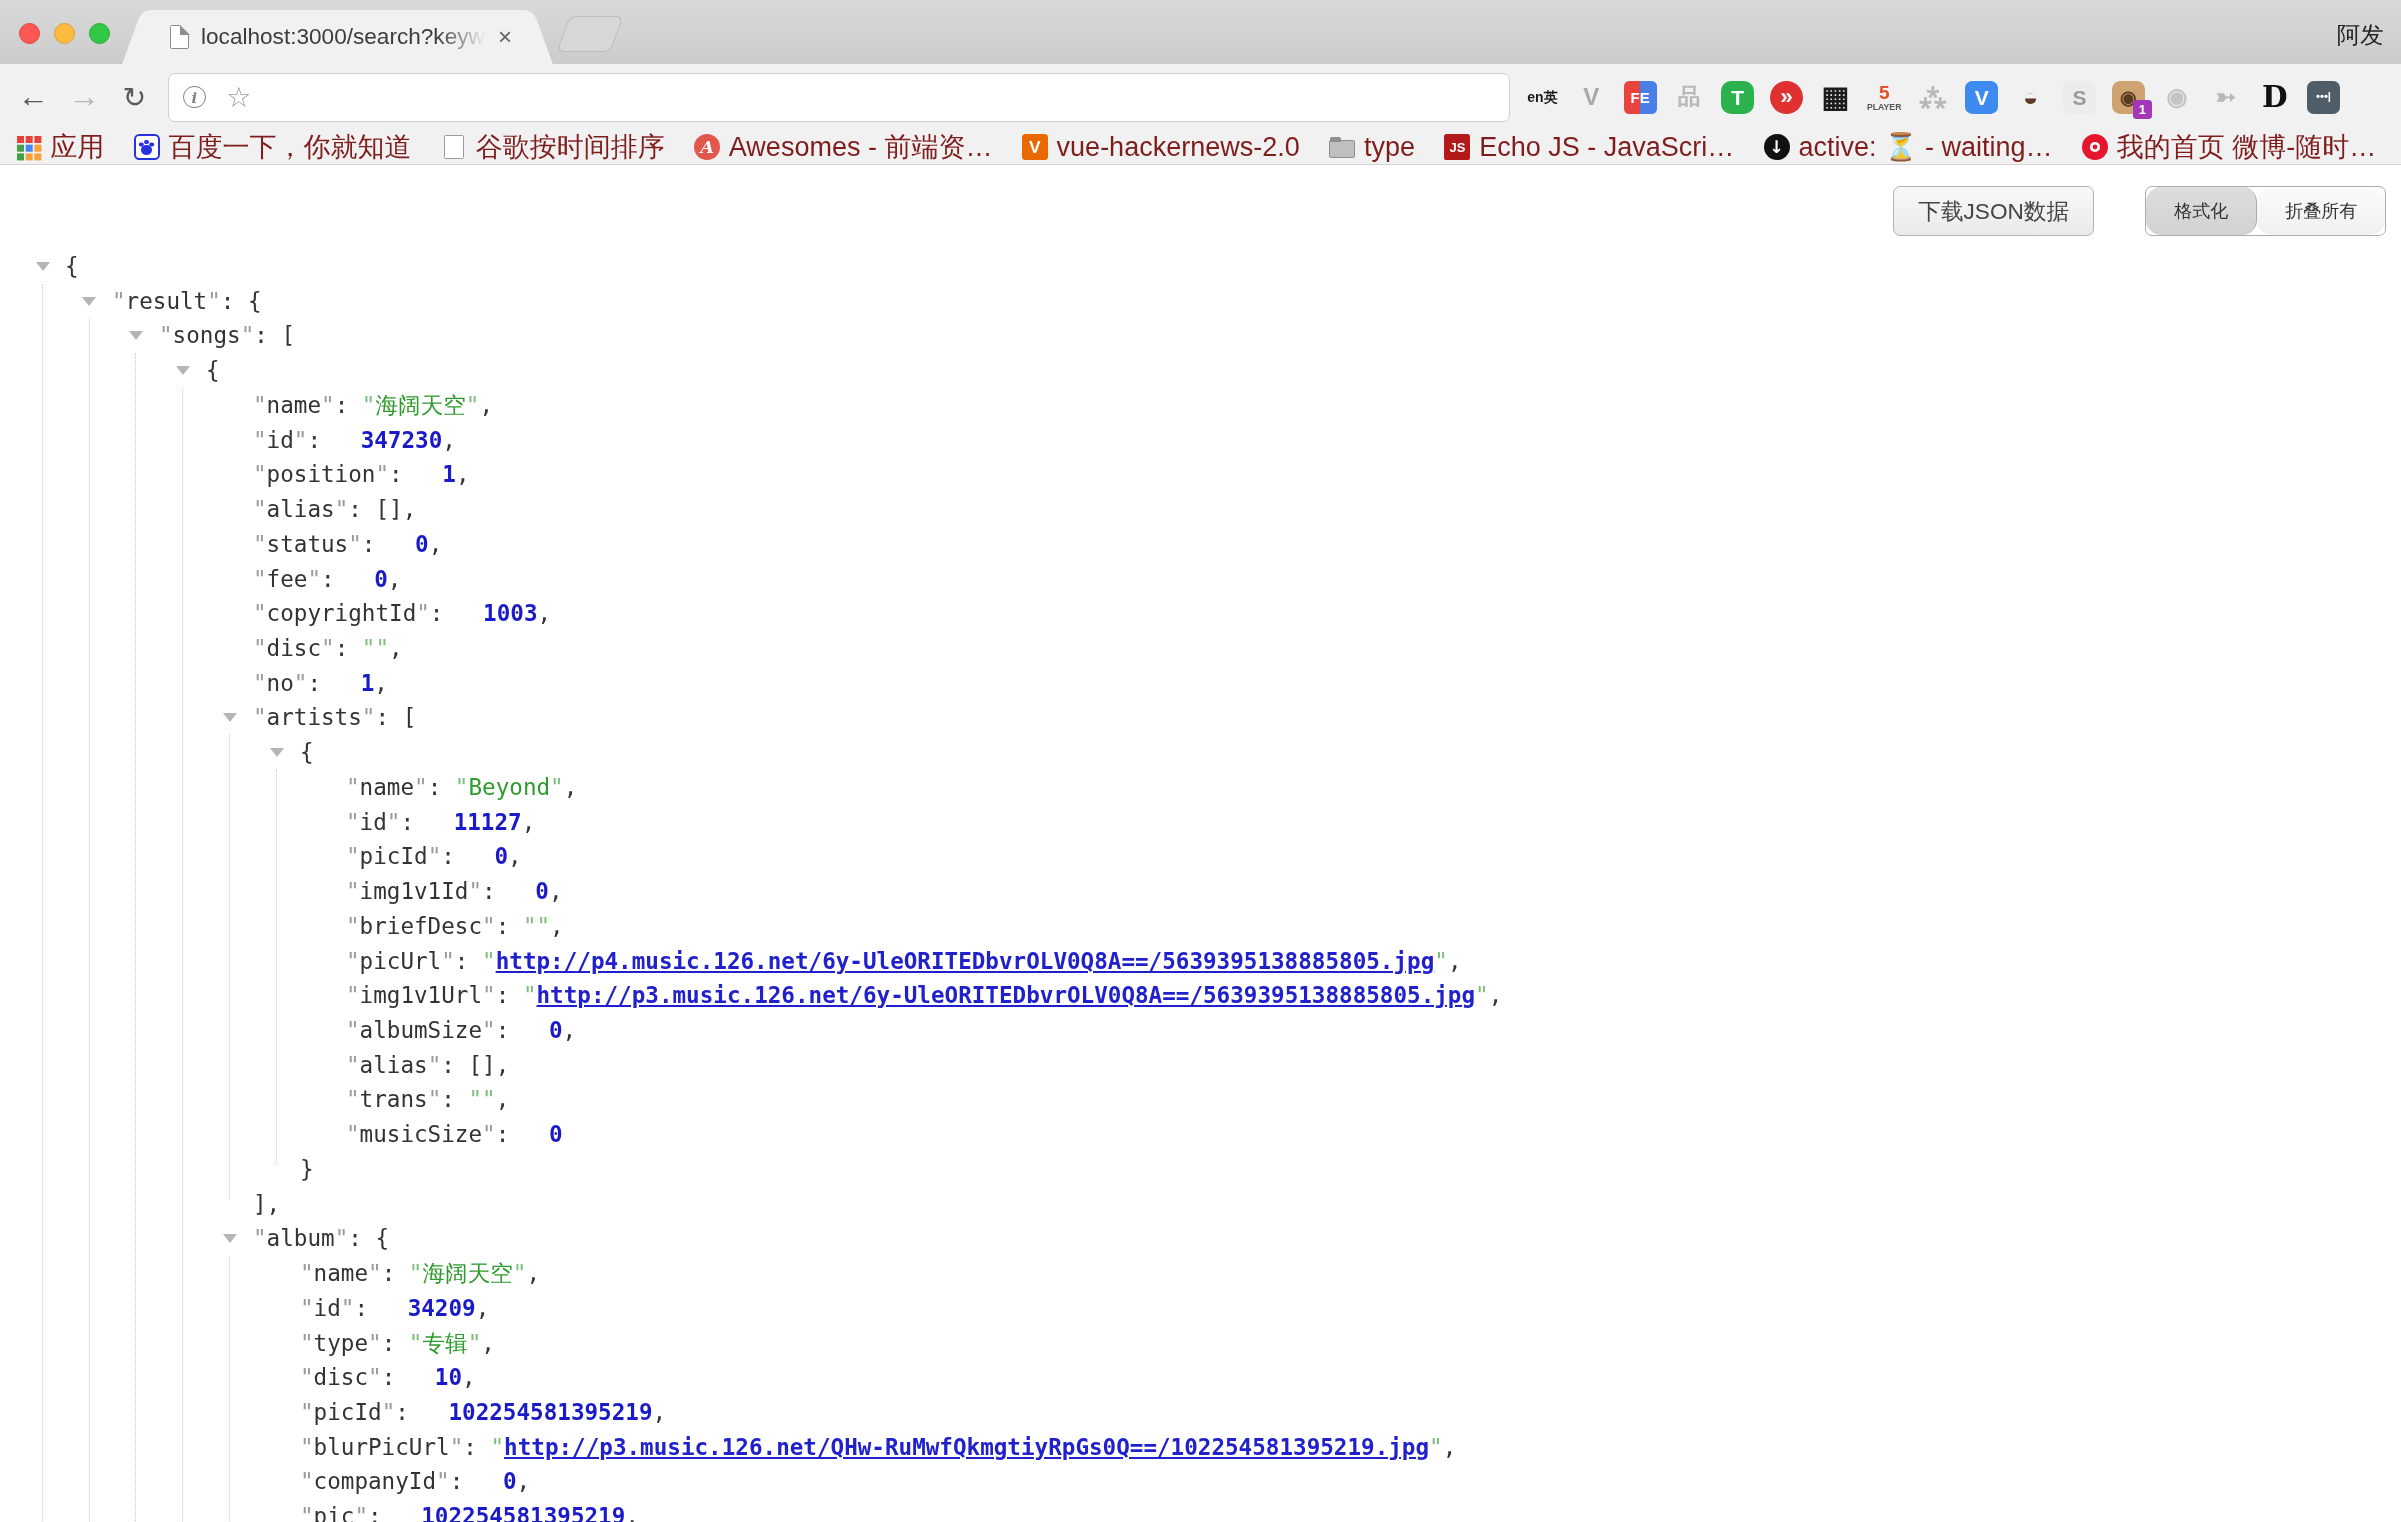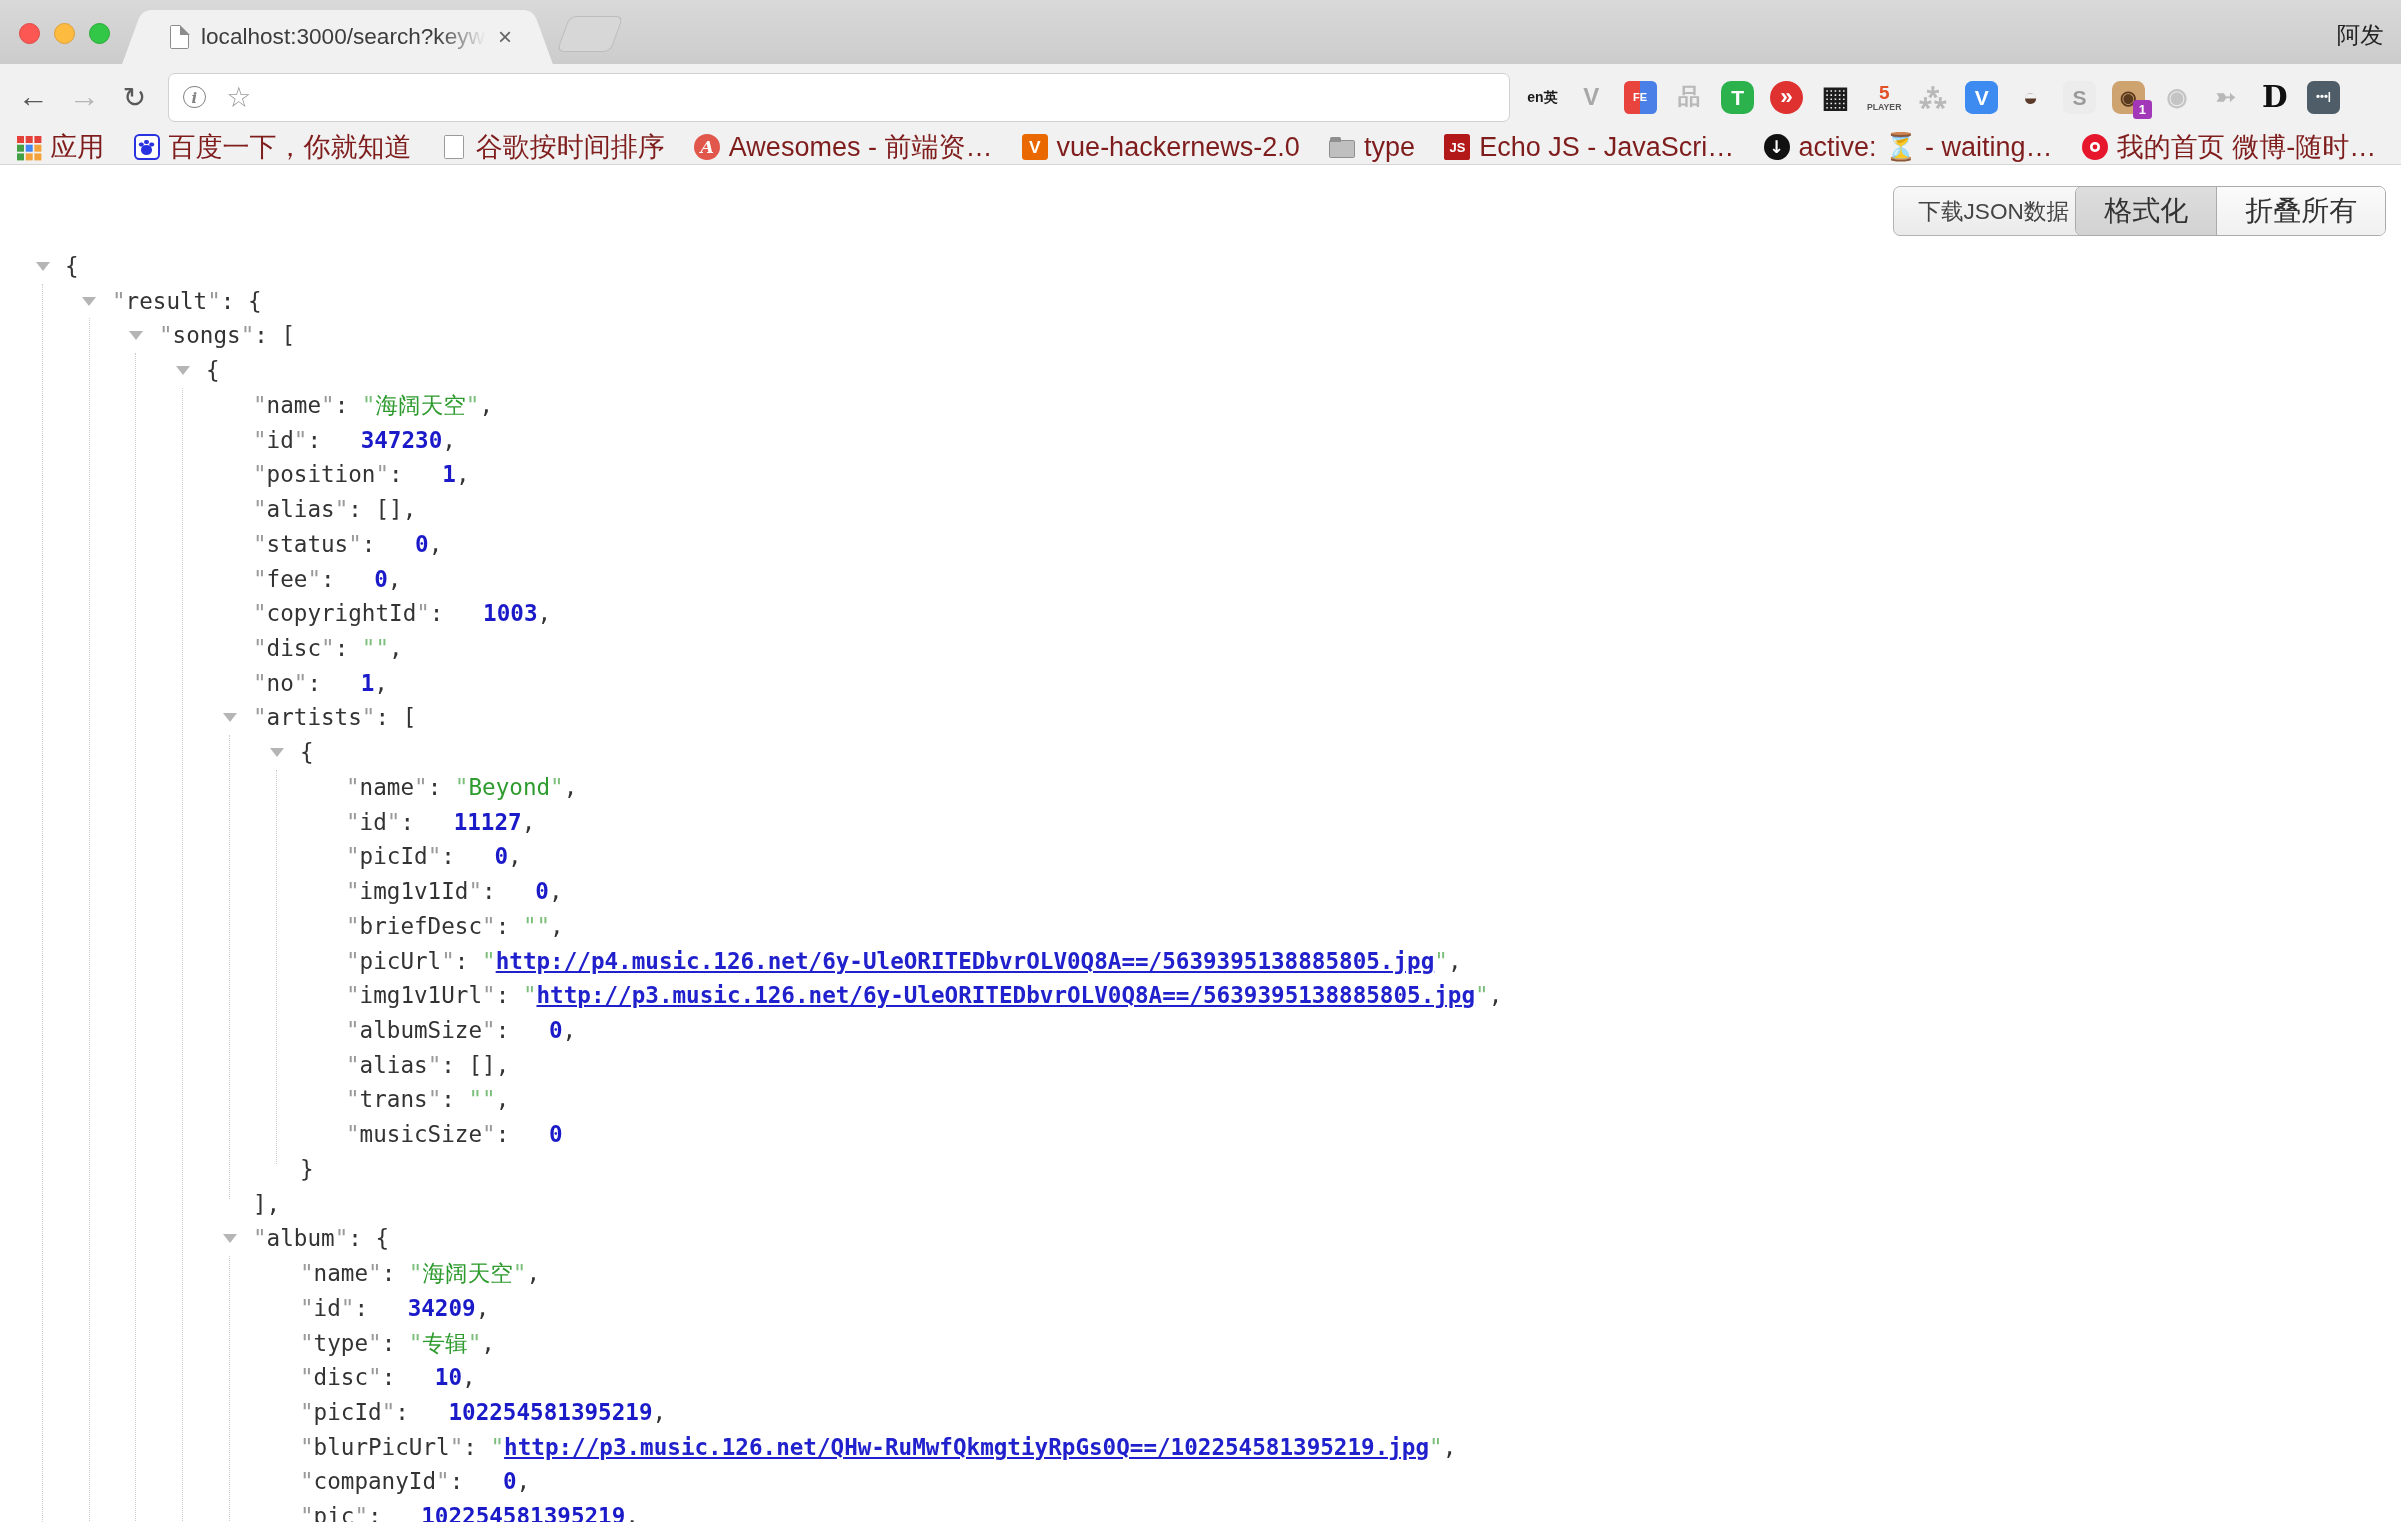--- a/index.html
+++ b/index.html
@@ -101,21 +101,21 @@
   .weibo-icon::before { content:""; width:10.4px; height:10.4px; background:#fff; border-radius:50%;
         box-shadow:inset 0 0 0 2.6px #fff, inset 0 0 0 5.2px #e6162d; }
 
   
   .content { position:absolute; top:167px; left:0; right:0; bottom:0; background:#fff; }
   .btn-download { position:absolute; top:19px; right:307px; height:50px; padding:0 24px;
         border:1.7px solid #b3b3b3; border-radius:7px; background:linear-gradient(#f8f8f8,#eaeaea);
         font-size:22.6px; color:#444; display:inline-flex; align-items:center; cursor:pointer; }
   .seg { position:absolute; top:19px; right:14.8px; height:50px; border:1.7px solid #ababab; border-radius:7px;
         overflow:hidden; display:flex; }
-  .sb { padding:0 28px; display:flex; align-items:center; font-size:28px; color:#333; cursor:pointer; }
+  .sb { padding:0 28px; display:flex; align-items:center; font-size:18px; color:#333; cursor:pointer;border-radius:15px; }
   .sb.active { background:linear-gradient(#dddddd,#d2d2d2); border-right:1.7px solid #ababab; }
   .sb.plain  { background:linear-gradient(#fbfbfb,#f0f0f0);font-family:Liberation Serif, serif; }
 
   #json-tree { position:absolute; top:82px; left:0; right:0; bottom:0; overflow:hidden;
         font-family:"DejaVu Sans Mono","DejaVu Sans",monospace; font-size:22.6px; color:#333; }
   .jline { position:absolute; left:0; right:0; height:35px; line-height:35px; white-space:nowrap; }
   .tri { position:absolute; top:13px; width:0; height:0; border-left:7px solid transparent;
         border-right:7px solid transparent; border-top:9.6px solid #b5b5b5; cursor:pointer; }
   .guide { position:absolute; width:0; border-left:1.7px dotted #cccccc; }
   .q  { color:var(--quote-gray,#999); }
@@ -157,21 +157,21 @@
       <span class="star-icon">☆</span>
     </div>
     <div class="extensions">
         <span class="ext">
           <span style="color: rgb(26, 26, 26); font-size: 14px;">en英</span>
         </span>
         <span class="ext">
           <span style="color: rgb(168, 168, 168); font-size: 24px;">V</span>
         </span>
         <span class="ext" style="background: linear-gradient(90deg, rgb(232, 67, 60) 50%, rgb(74, 127, 232) 50%); border-radius: 5.2px;">
-          <span style="color: rgb(255, 255, 255); font-size: 11px;">FE</span>
+          <span style="color: rgb(255, 255, 255); font-size: 15px;">FE</span>
         </span>
         <span class="ext">
           <span style="color: rgb(184, 184, 184); font-size: 22.6px;">品</span>
         </span>
         <span class="ext" style="background: rgb(43, 178, 76); border-radius: 30%;">
           <span style="color: rgb(255, 255, 255); font-size: 21px;">T</span>
         </span>
         <span class="ext" style="background: rgb(224, 49, 49); border-radius: 50%;">
           <span style="color: rgb(255, 255, 255); font-size: 22.6px;">»</span>
         </span>

